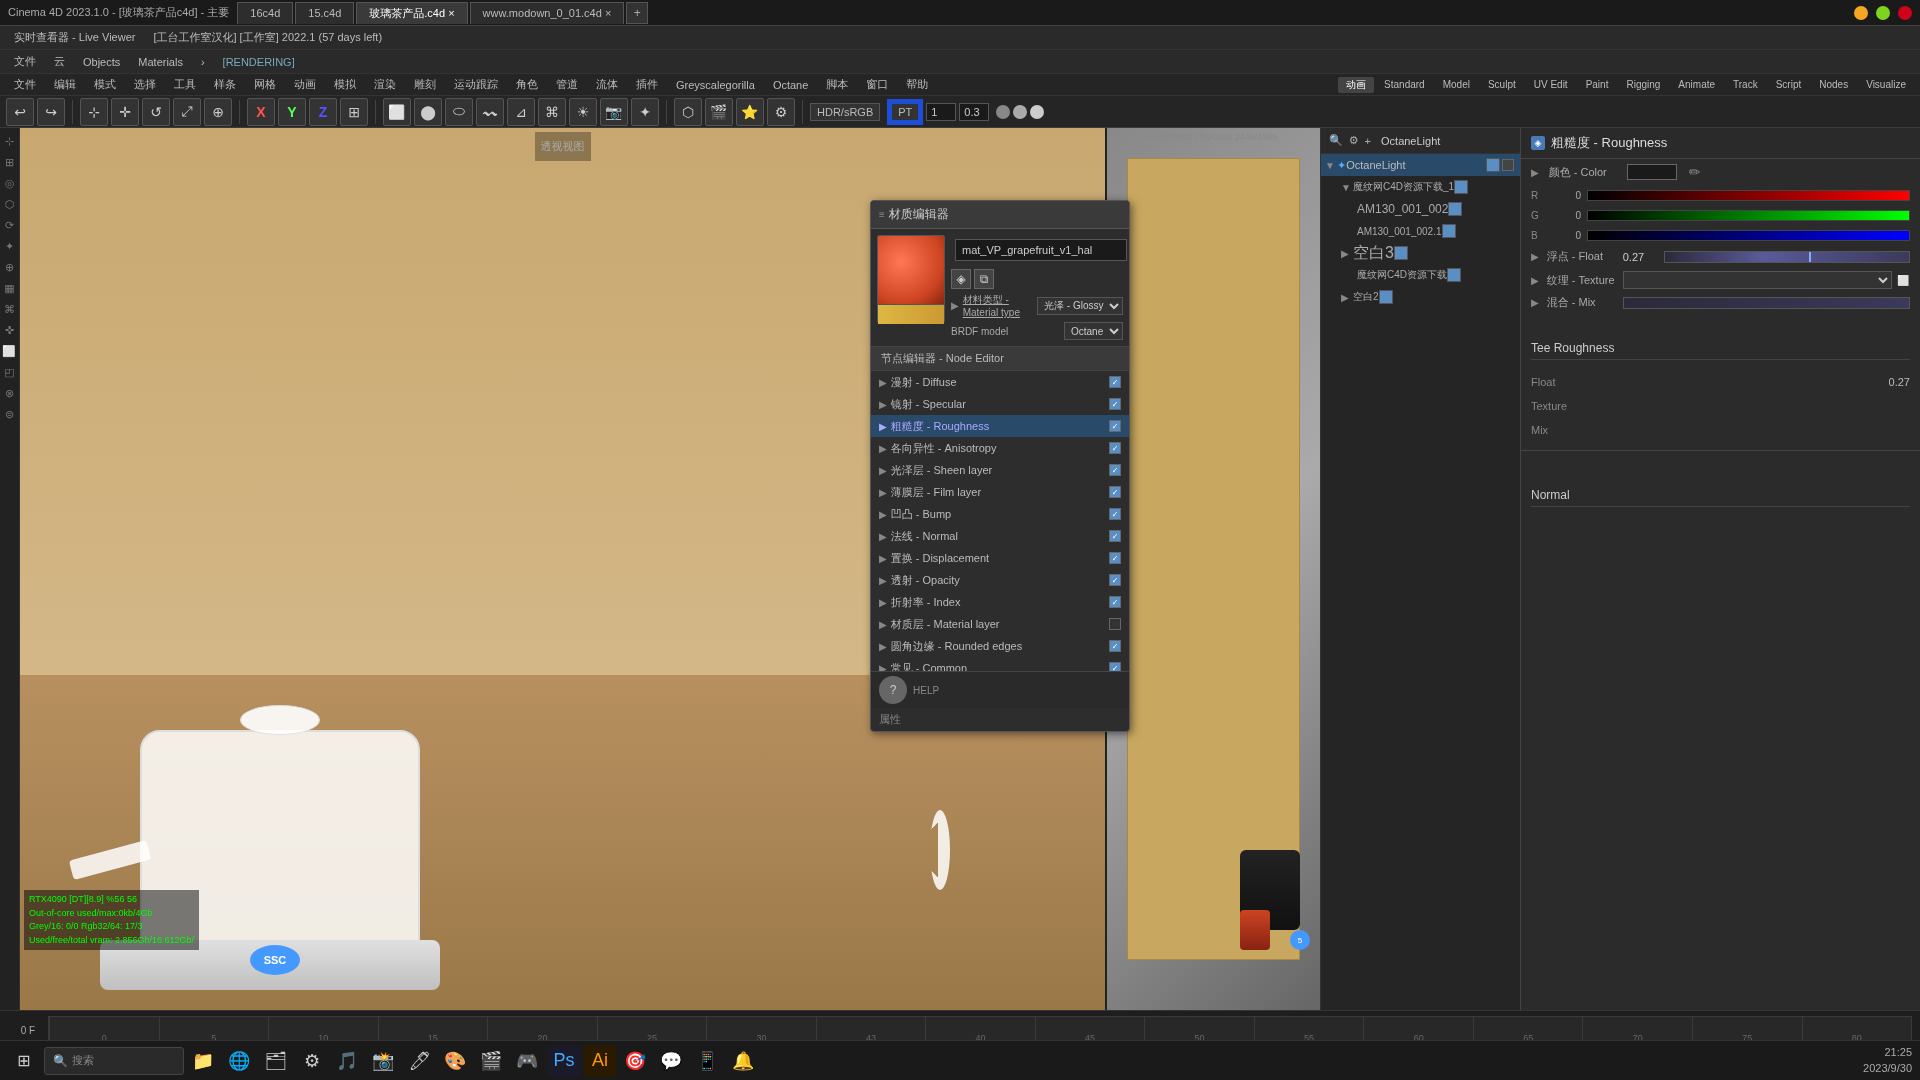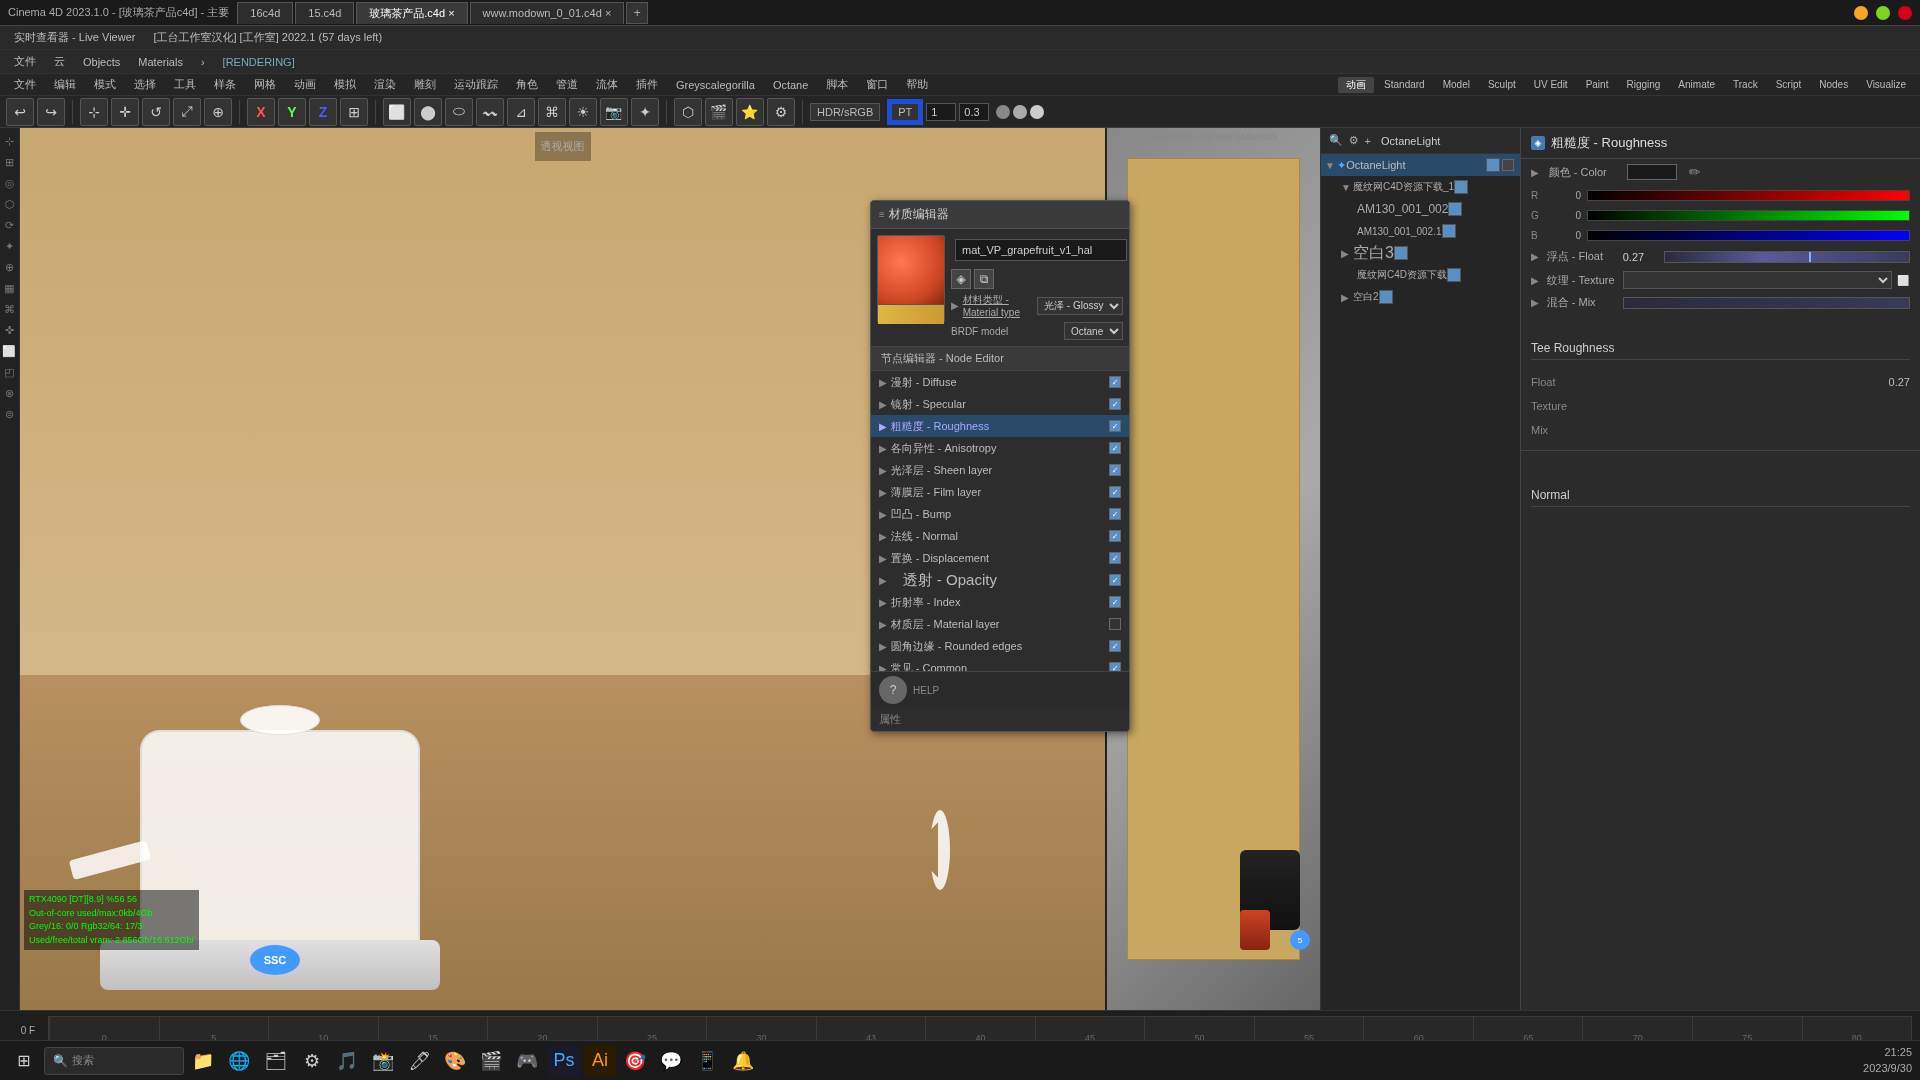--- a/index.html
+++ b/index.html
@@ -785,21 +785,21 @@
       </div>
 
       <div style="display:flex;align-items:center;padding:2px 8px;height:22px;cursor:pointer;">
         <span style="font-size:10px;color:#888;margin-right:4px;">▶</span>
         <span style="font-size:11px;color:#bbb;flex:1;">置换 - Displacement</span>
         <div style="width:12px;height:12px;border:1px solid #666;background:#5a8fc5;display:flex;align-items:center;justify-content:center;font-size:8px;color:white;">✓</div>
       </div>
 
       <div style="display:flex;align-items:center;padding:2px 8px;height:22px;cursor:pointer;">
         <span style="font-size:10px;color:#888;margin-right:4px;">▶</span>
-        <span style="font-size:15px;color:#bbb;flex:1;margin-left:12px;">透射 - Opacity</span>
+        <span style="font-size:11px;color:#bbb;flex:1;">透射 - Opacity</span>
         <div style="width:12px;height:12px;border:1px solid #666;background:#5a8fc5;display:flex;align-items:center;justify-content:center;font-size:8px;color:white;">✓</div>
       </div>
 
       <div style="display:flex;align-items:center;padding:2px 8px;height:22px;cursor:pointer;">
         <span style="font-size:10px;color:#888;margin-right:4px;">▶</span>
         <span style="font-size:11px;color:#bbb;flex:1;">折射率 - Index</span>
         <div style="width:12px;height:12px;border:1px solid #666;background:#5a8fc5;display:flex;align-items:center;justify-content:center;font-size:8px;color:white;">✓</div>
       </div>
 
       <div style="display:flex;align-items:center;padding:2px 8px;height:22px;cursor:pointer;">

